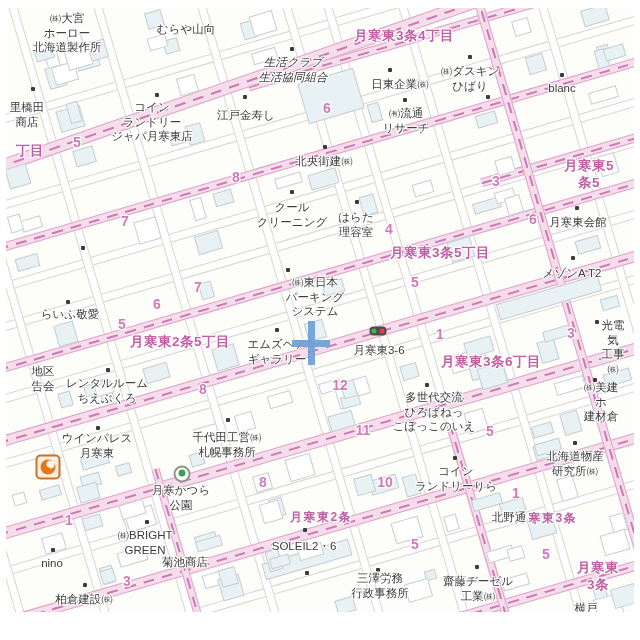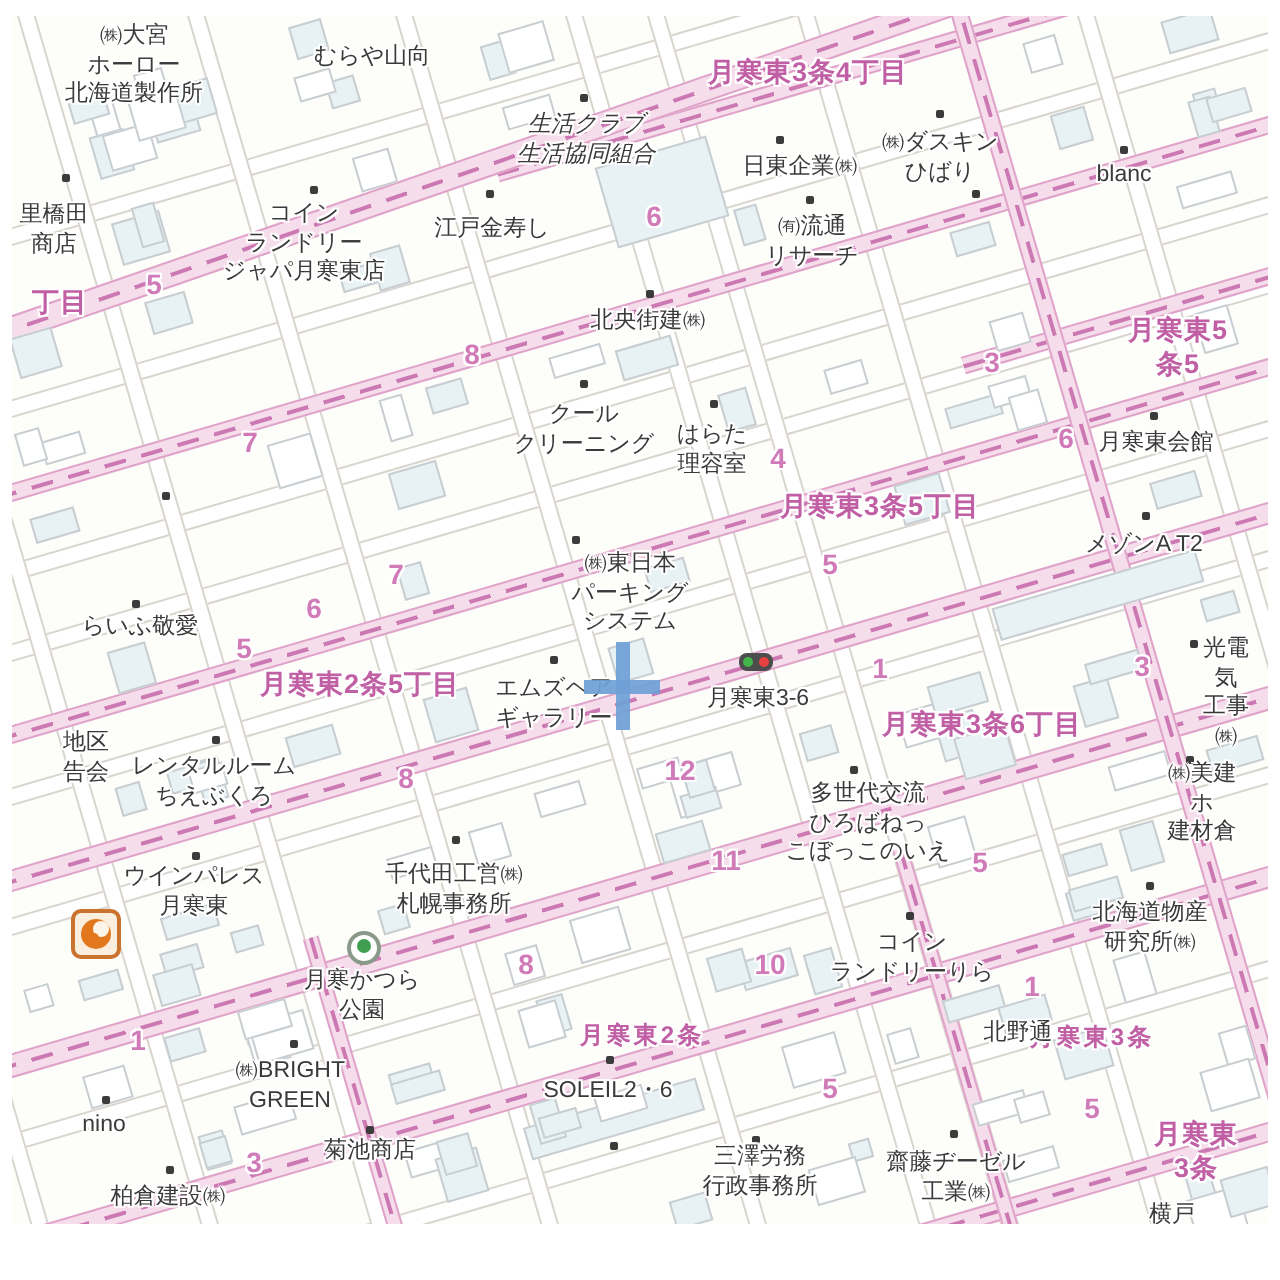--- a/index.html
+++ b/index.html
@@ -364,21 +364,21 @@
 月寒東</div>
         <div class="lbl k-poi" style="left: 456px; top: 479px;">コイン
 ランドリーりら</div>
         <div class="lbl k-poi" style="left: 575px; top: 464px;">北海道物産
 研究所㈱</div>
         <div class="lbl k-poi" style="left: 181px; top: 498px;">月寒かつら
 公園</div>
         <div class="lbl k-poi" style="left: 145px; top: 543px;">㈱BRIGHT
 GREEN</div>
         <div class="lbl k-poi" style="left: 52px; top: 563px;">nino</div>
-        <div class="lbl k-poi" style="left: 185px; top: 576px;">菊池商店</div>
+        <div class="lbl k-poi" style="left: 185px; top: 562px;">菊池商店</div>
         <div class="lbl k-poi" style="left: 84px; top: 599px;">柏倉建設㈱</div>
         <div class="lbl k-poi" style="left: 304px; top: 546px;">SOLEIL2・6</div>
         <div class="lbl k-poi" style="left: 380px; top: 586px;">三澤労務
 行政事務所</div>
         <div class="lbl k-poi" style="left: 509px; top: 517px;">北野通</div>
         <div class="lbl k-poi" style="left: 478px; top: 589px;">齋藤ヂーゼル
 工業㈱</div>
         <div class="lbl k-poi" style="left: 586px; top: 608px;">横戸</div>
       </div>
 

